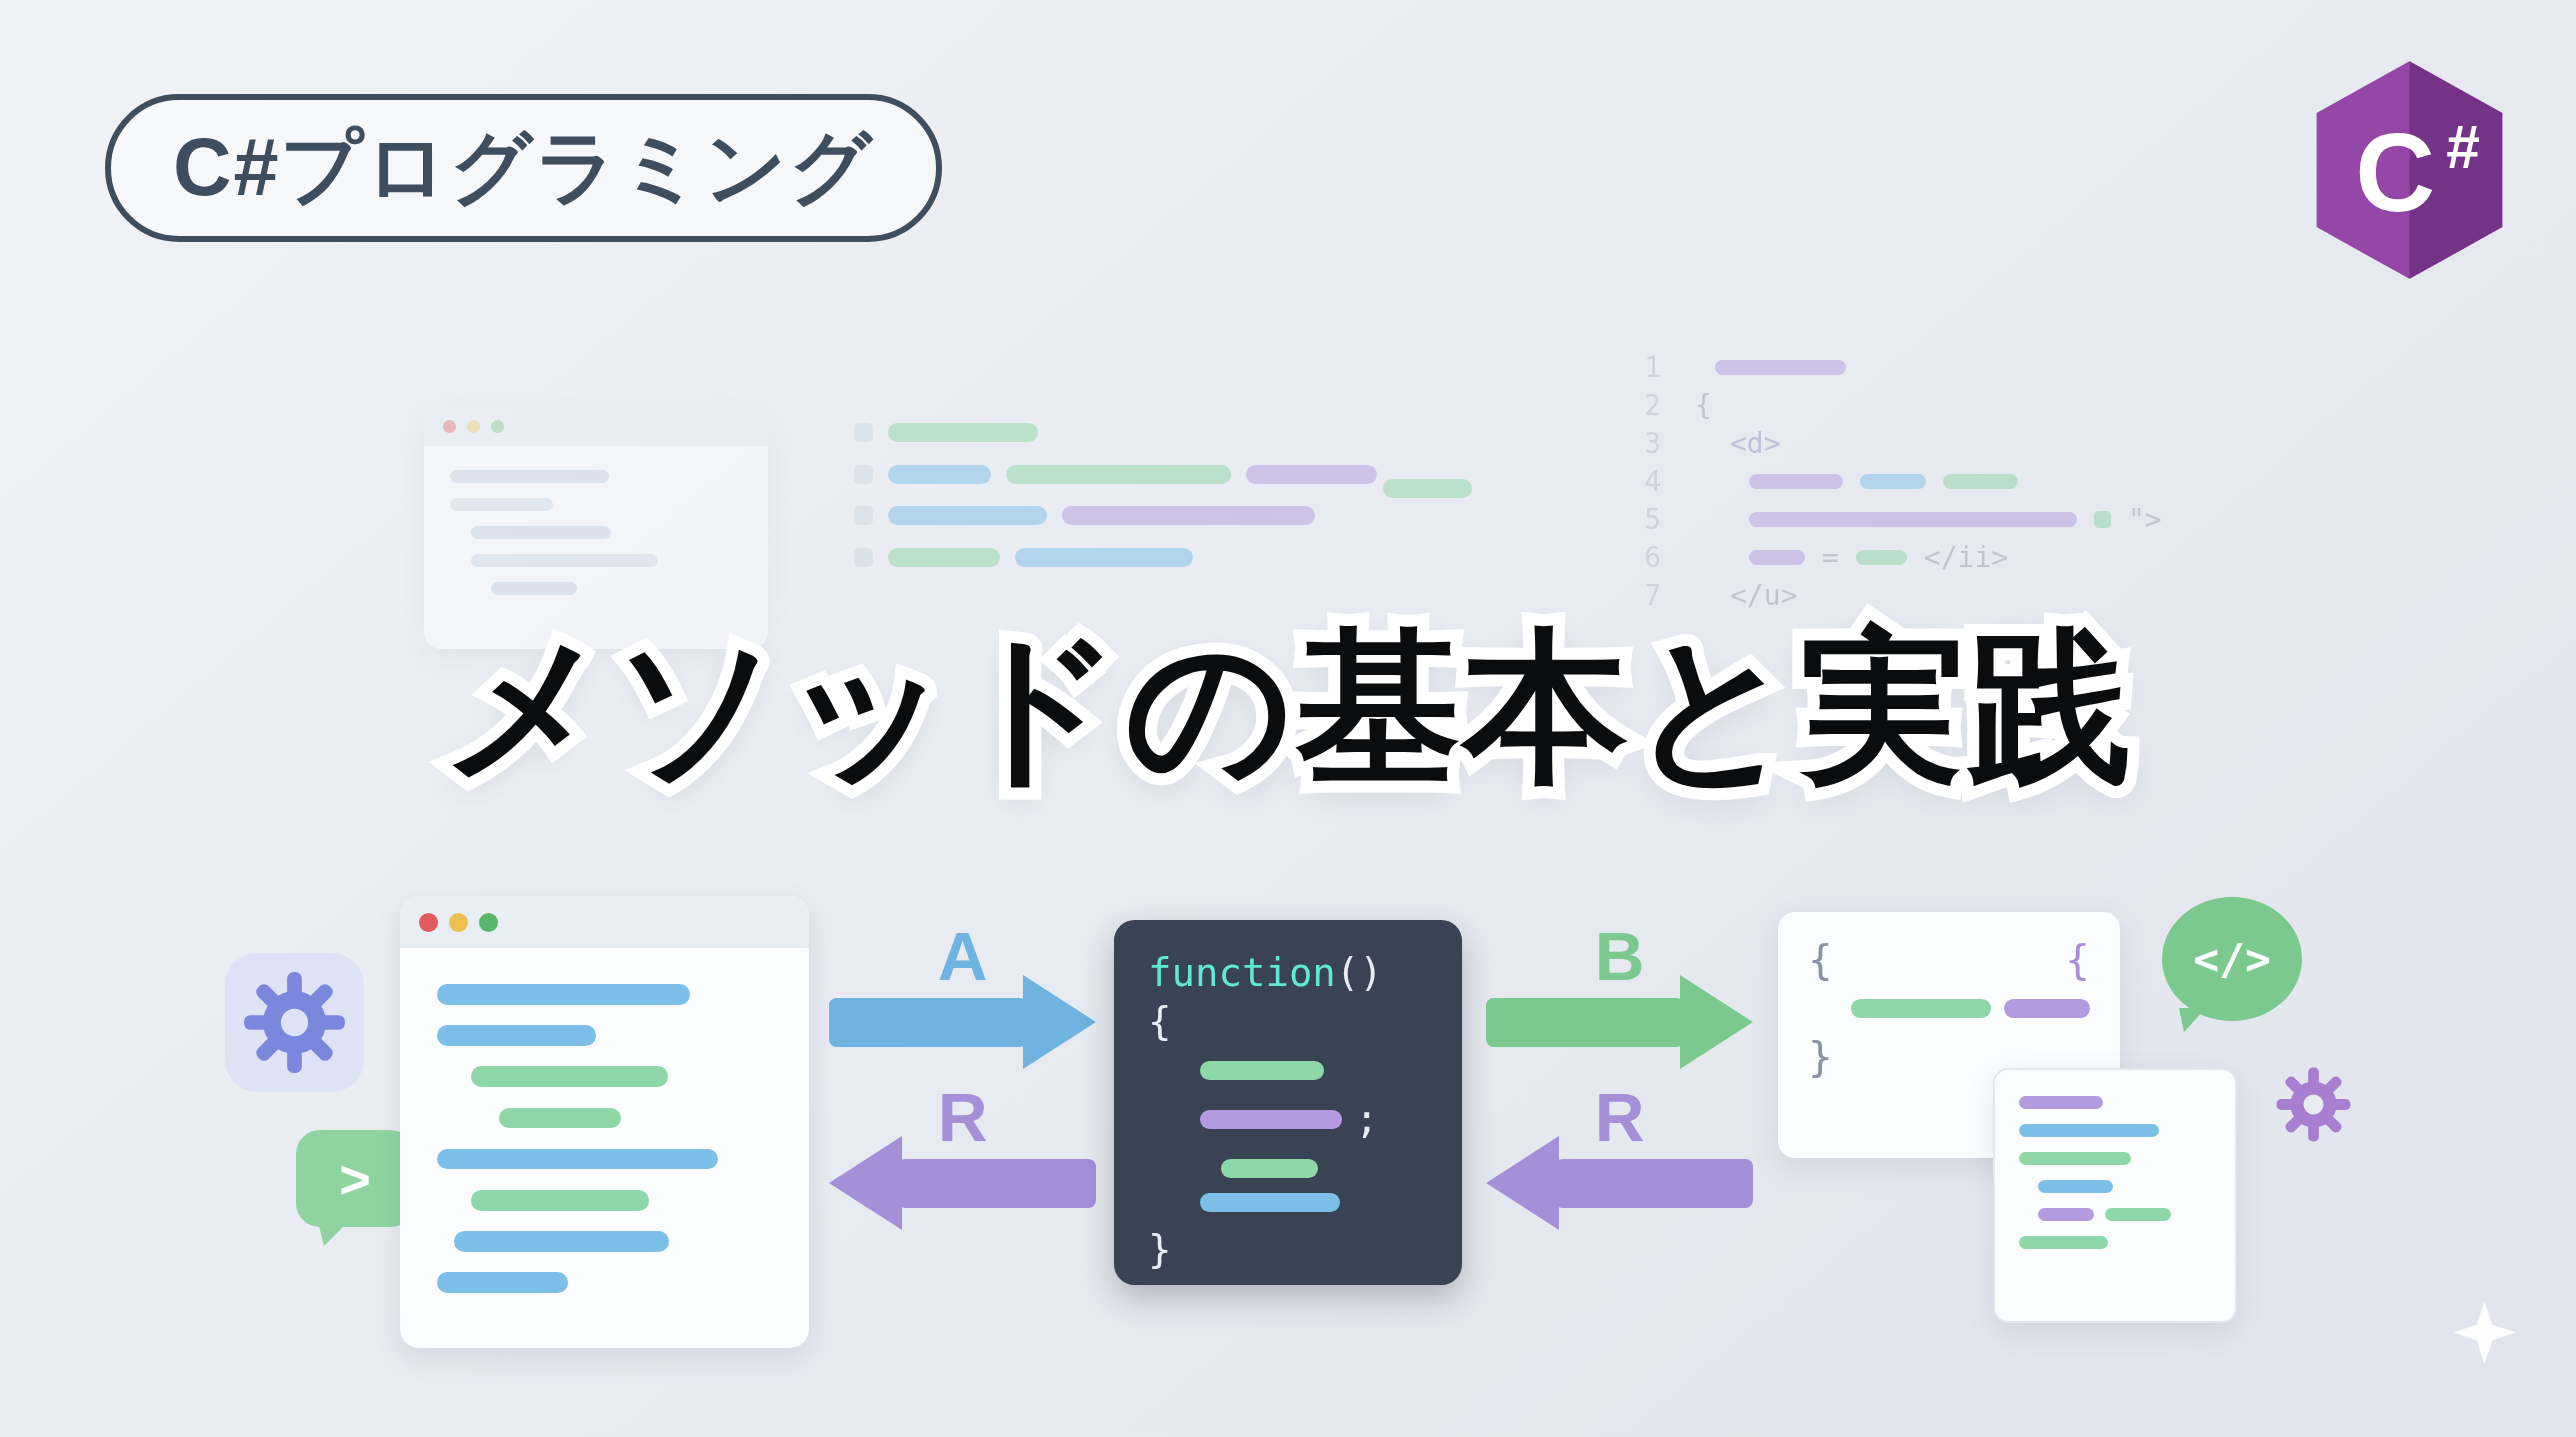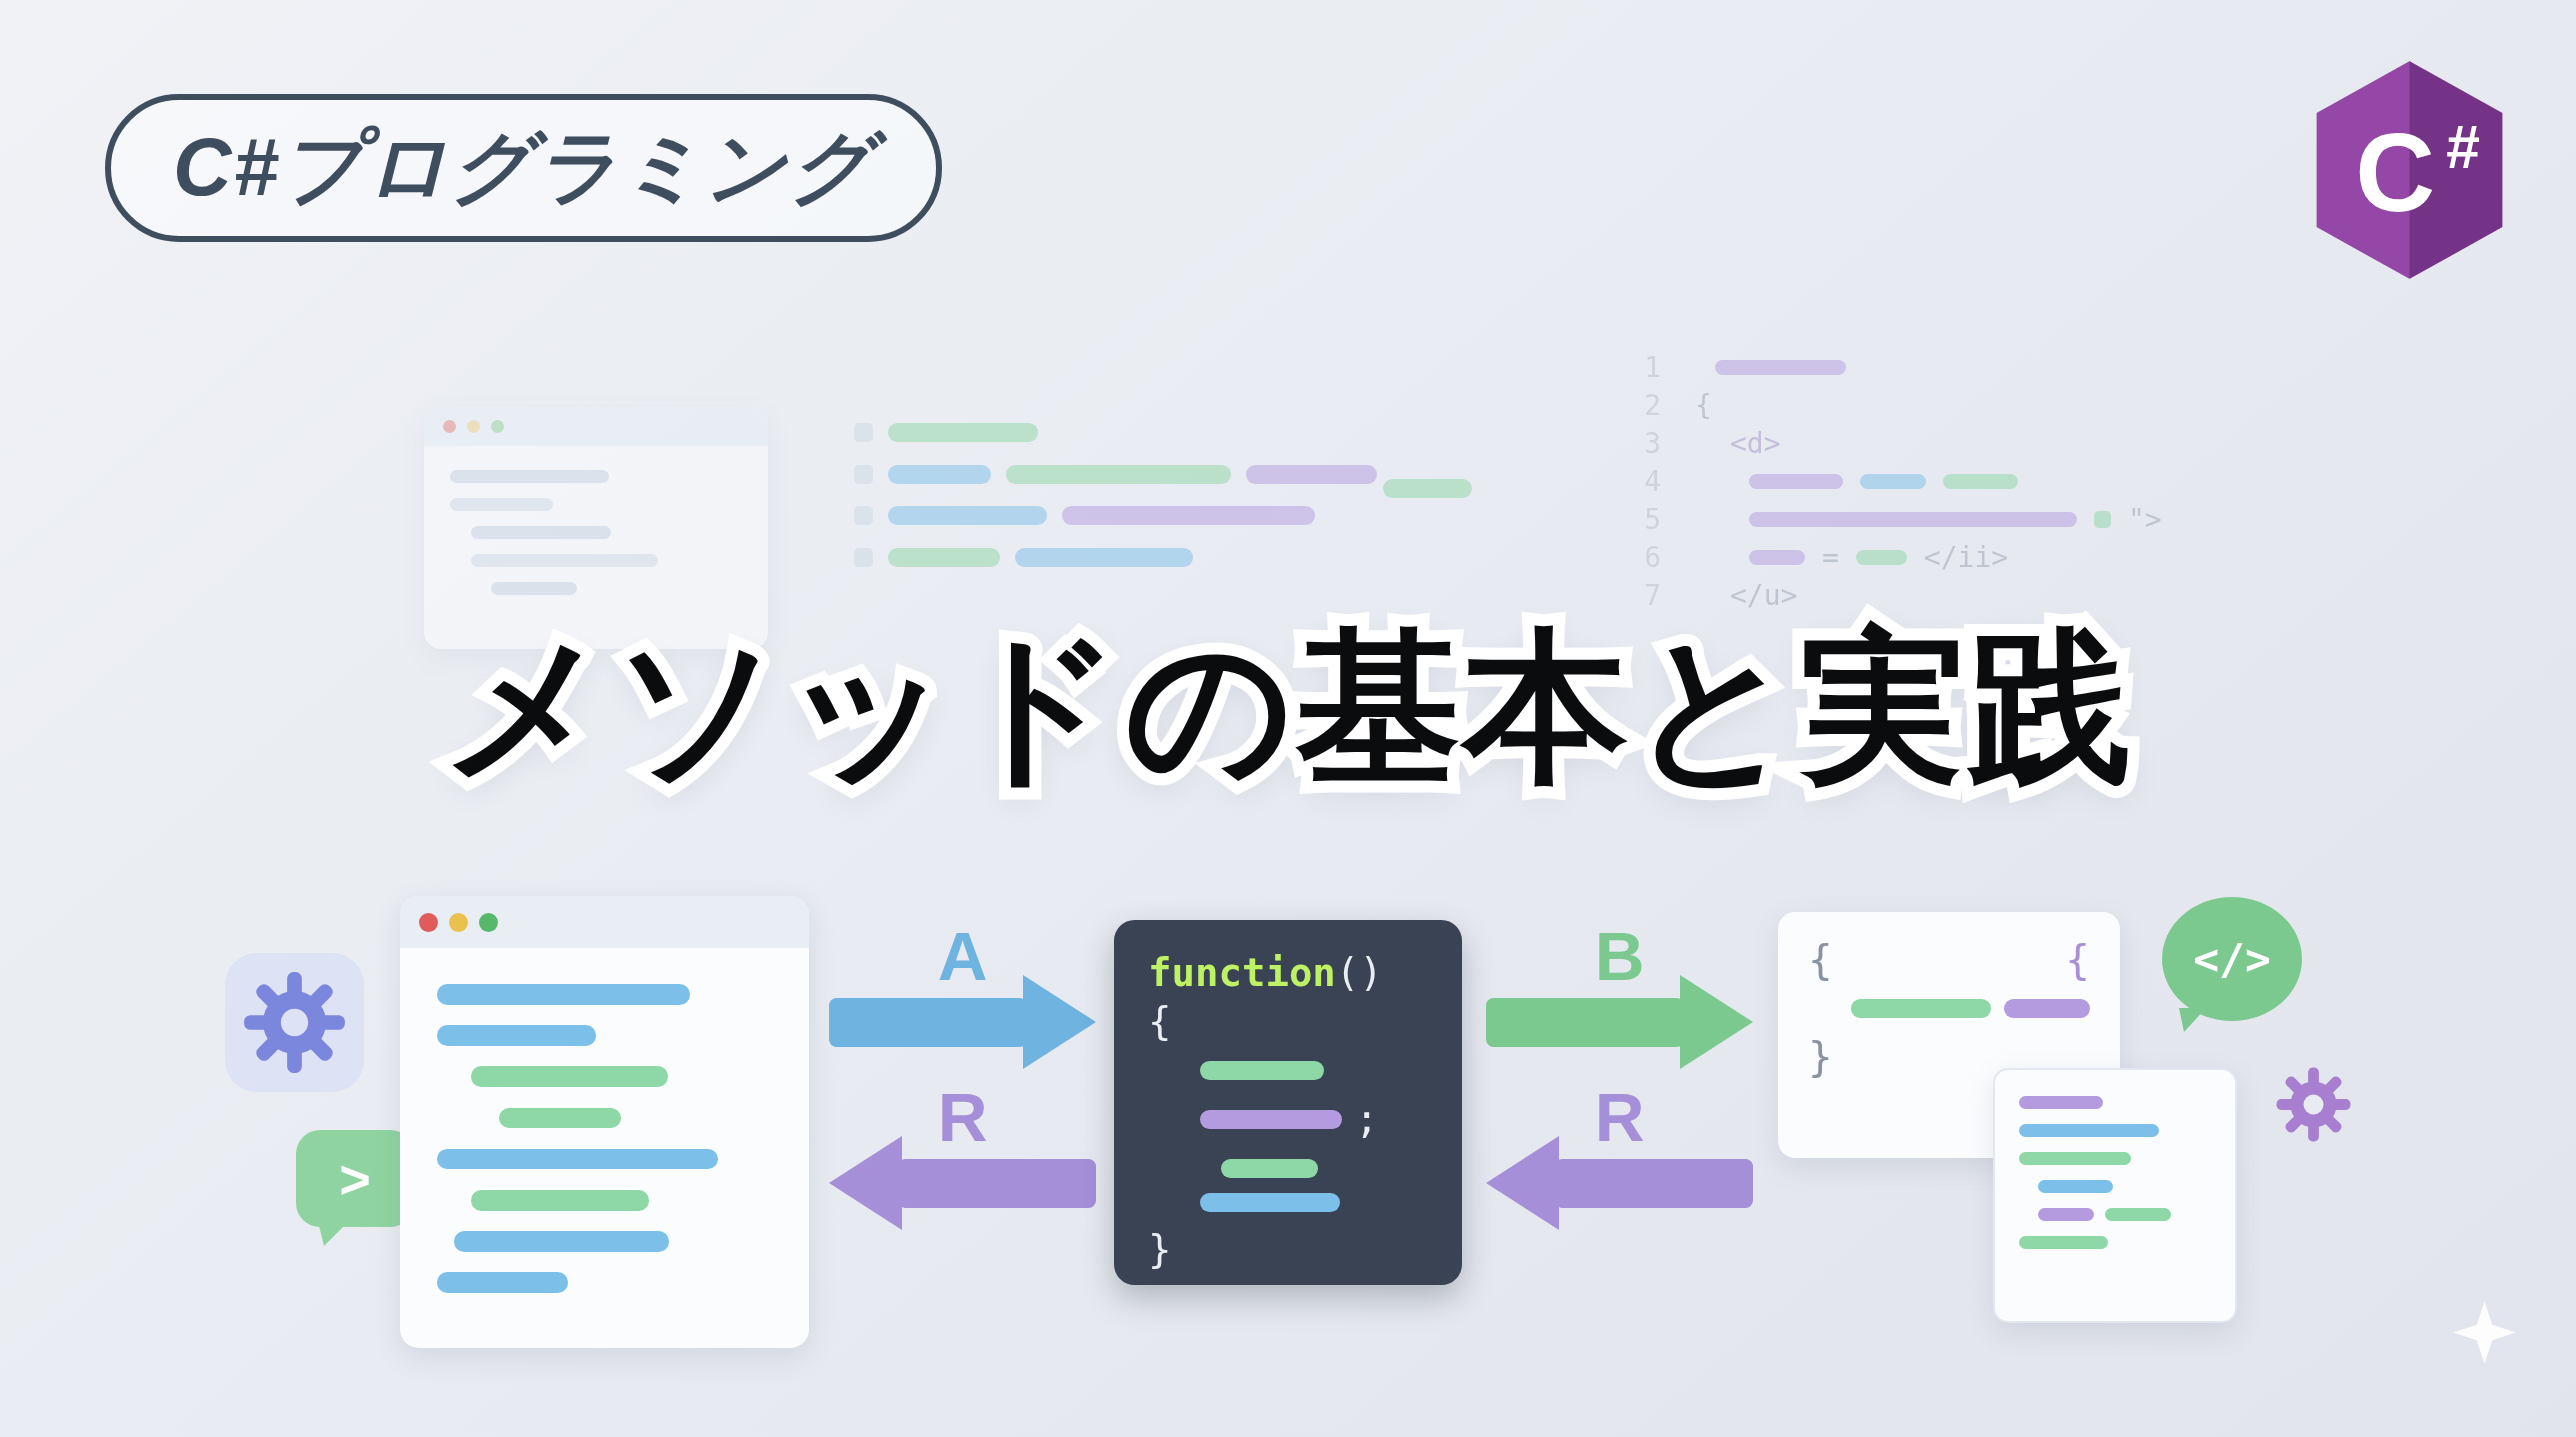--- a/index.html
+++ b/index.html
@@ -45,21 +45,20 @@
   .tok { white-space: pre; }
   .tok-purple { color: #a393c8; }
   .gdot { width: 17px; height: 17px; border-radius: 4.7px; background: #8ed7a6; display: inline-block; }
 
   
   .badge {
     position: absolute; left: 105px; top: 94px; height: 148px;
     display: inline-flex; align-items: center; padding: 0 62px;
     border: 6.6px solid #3f4e5e; border-radius: 79px;
     background: rgba(250,251,253,0.62);
-    font-style: italic;
   }
   .badge span { font-size: 81px; font-weight: bold; color: #3f4e5e; letter-spacing: 1.9px; }
 
   
   .logo { position: absolute; left: 2301px; top: 54px; width: 217px; height: 232px; }
   .logo svg { width: 100%; height: 100%; }
 
   
   .title {
     position: absolute; left: 0; right: 0; top: 608px; z-index: 0;
@@ -109,21 +108,21 @@
   .arrow-label { position: absolute; top: -58px; left: 50%; transform: translateX(-50%);
     font-size: 69px; font-weight: bold; }
   .c-blue { color: #6fb3e0; }
   .c-green { color: #7cc98f; }
   .c-purple { color: #a58fd8; }
 
   .fn-block { position: absolute; left: 1114px; top: 920px; width: 348px; height: 365px;
     background: #3a4353; border-radius: 20.6px; box-shadow: 0 13px 32px rgba(40,48,66,.28);
     padding: 28px 34px; font-family: "DejaVu Sans Mono", monospace;
     color: #e9edf4; font-size: 39px; line-height: 1.26; }
-  .fn-kw { color: #bef264; font-weight: bold; }
+  .fn-kw { color: #5eead4; font-weight: normal; }
   .fn-row { display: flex; align-items: center; gap: 13px; margin: 15px 0 0 52px; }
   .fn-row .bar { height: 19px; border-radius: 9.4px; }
   .fn-close { margin-top: 13px; }
 
   .win-r1 { left: 1778px; top: 912px; width: 342px; height: 246px; border-radius: 17px;
             padding: 24px 30px; font-family: "DejaVu Sans Mono", monospace;
             font-size: 41px; color: #8a93a3; }
   .r1-row1 { display: flex; justify-content: space-between; }
   .r1-row2 { display: flex; align-items: center; gap: 13px; margin: 15px 0 15px 43px; }
   .r1-row2 .bar { height: 19px; border-radius: 9.4px; }

